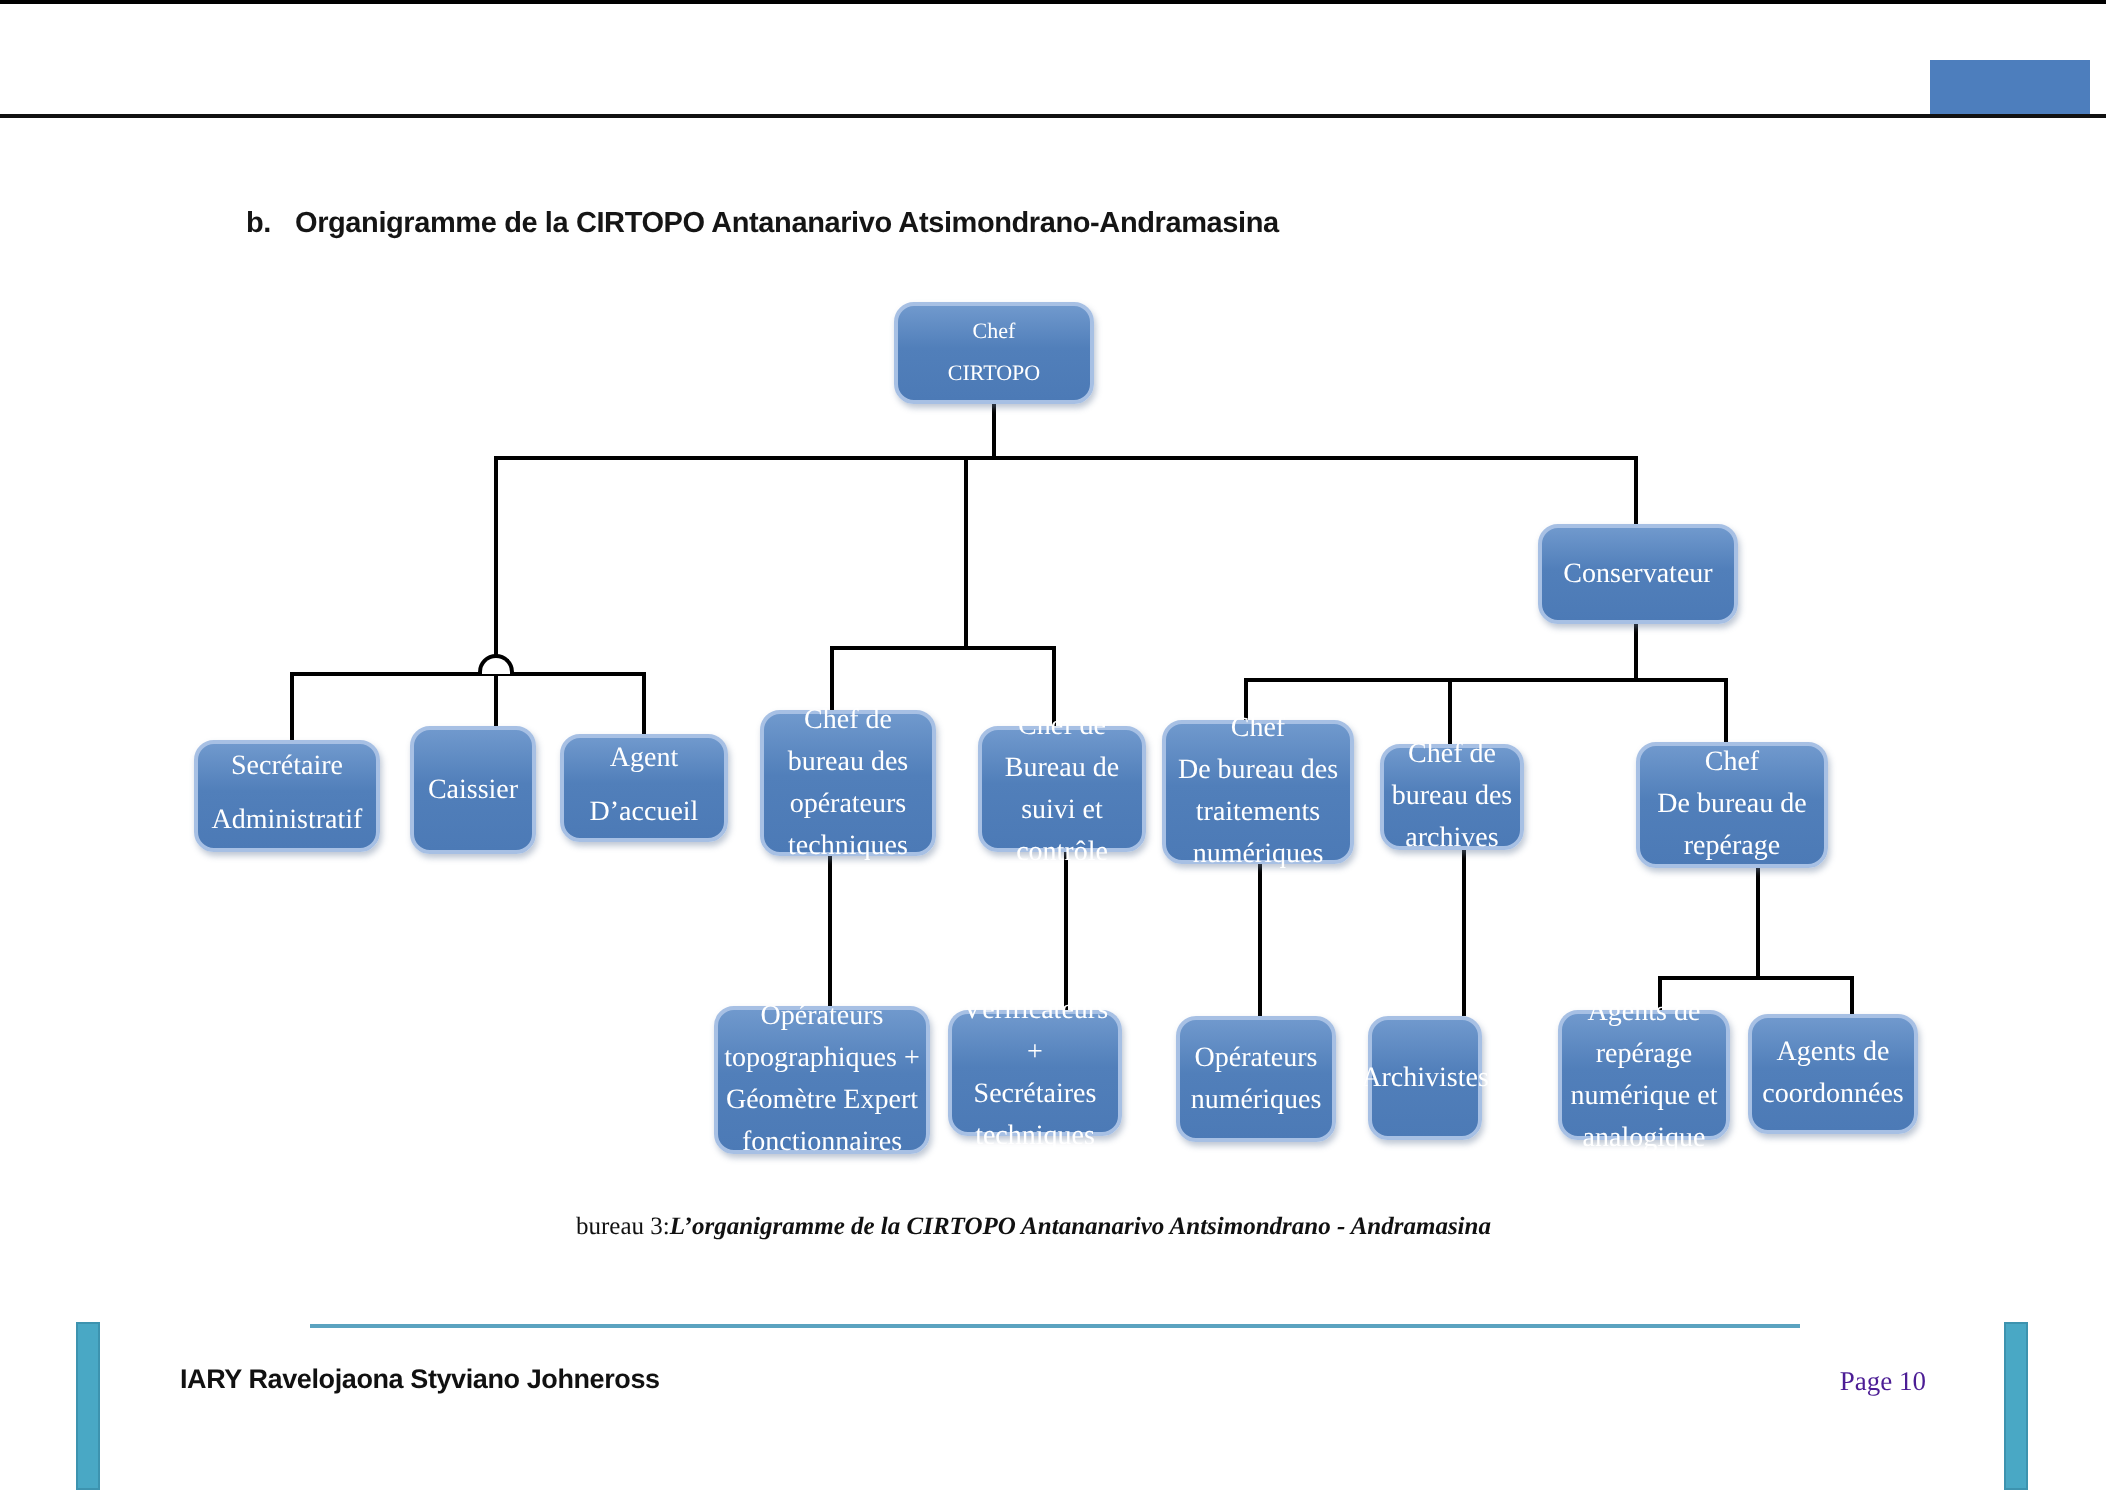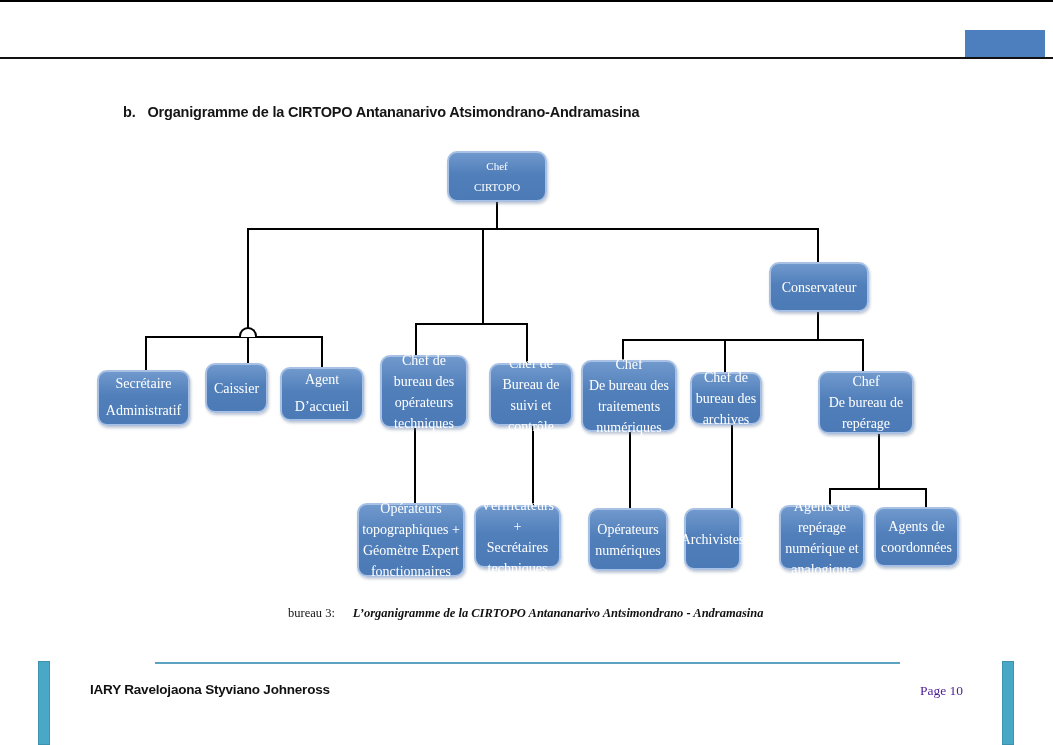--- a/index.html
+++ b/index.html
@@ -27,21 +27,21 @@
   .obox.large { font-size:11px; line-height:1.9; }
   .obox.roomy { line-height:1.9; }
 
   
   .hline, .vline { position:absolute; background:#000; z-index:1; }
   .arc { position:absolute; z-index:2; width:18px; height:10px; background:#fff;
          border:2px solid #000; border-bottom:none; border-radius:9px 9px 0 0; }
 
   .caption { position:absolute; left:288px; top:606px; font-size:12.5px; color:#111; white-space:nowrap; }
   .caption .cap-label { font-family:"Liberation Serif", serif; }
-  .caption .cap-text { font-family:"Liberation Serif", serif; font-weight:bold; font-style:italic; margin-left:18px; }
+  .caption .cap-text { font-family:"Liberation Serif", serif; font-weight:bold; font-style:italic; }
 
   .footer-rule { position:absolute; left:155px; top:662px; width:745px; height:2px; }
   .footer-author { position:absolute; left:90px; top:682px; font-family:"Liberation Sans", sans-serif;
                    font-weight:bold; font-size:13.5px; letter-spacing:-0.2px; color:#111; }
   .footer-page { position:absolute; right:90px; top:683px; font-family:"Liberation Serif", serif;
                  font-size:13.5px; color:#4c1d95; }
   .side-bar { position:absolute; width:12px; height:84px; top:661px; border:1px solid #3d93af; }
   .side-bar.left { left:38px; }
   .side-bar.right { left:1002px; }
 </style>
@@ -86,21 +86,21 @@
   <div class="vline" style="left:878px; top:434px; width:2px; height:54px;"></div>
   <div class="hline" style="left:829px; top:488px; width:98px; height:2px;"></div>
   <div class="vline" style="left:829px; top:488px; width:2px; height:17px;"></div>
   <div class="vline" style="left:925px; top:488px; width:2px; height:19px;"></div>
 
   <div class="obox large" style="left:447px; top:151px; width:100px; height:51px;">Chef
 CIRTOPO</div>
   <div class="obox" style="left:769px; top:262px; width:100px; height:50px;">Conservateur</div>
   <div class="obox roomy" style="left:97px; top:370px; width:93px; height:56px;">Secrétaire
 Administratif</div>
-  <div class="obox" style="left:205px; top:363px; width:63px; height:50px;">Caissier</div>
+  <div class="obox" style="left:205px; top:363px; width:63px; height:64px;">Caissier</div>
   <div class="obox roomy" style="left:280px; top:367px; width:84px; height:54px;">Agent
 D’accueil</div>
   <div class="obox" style="left:380px; top:355px; width:88px; height:73px;">Chef de
 bureau des
 opérateurs
 techniques</div>
   <div class="obox" style="left:489px; top:363px; width:84px; height:63px;">Chef de
 Bureau de
 suivi et
 contrôle</div>

